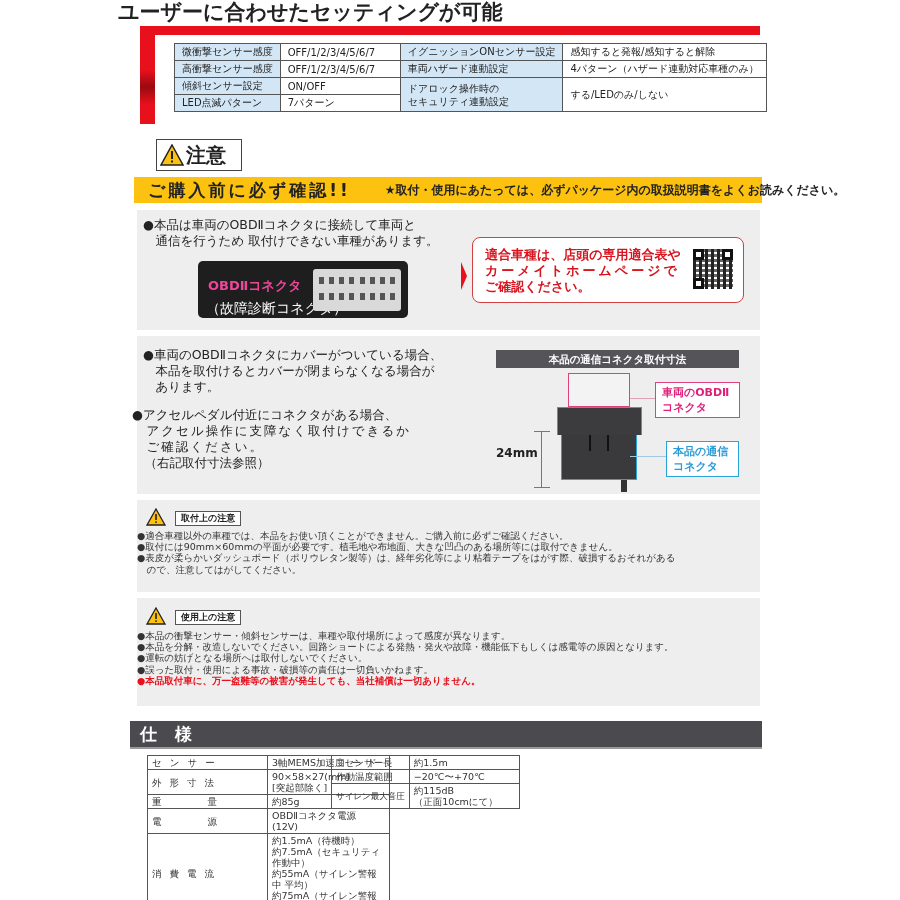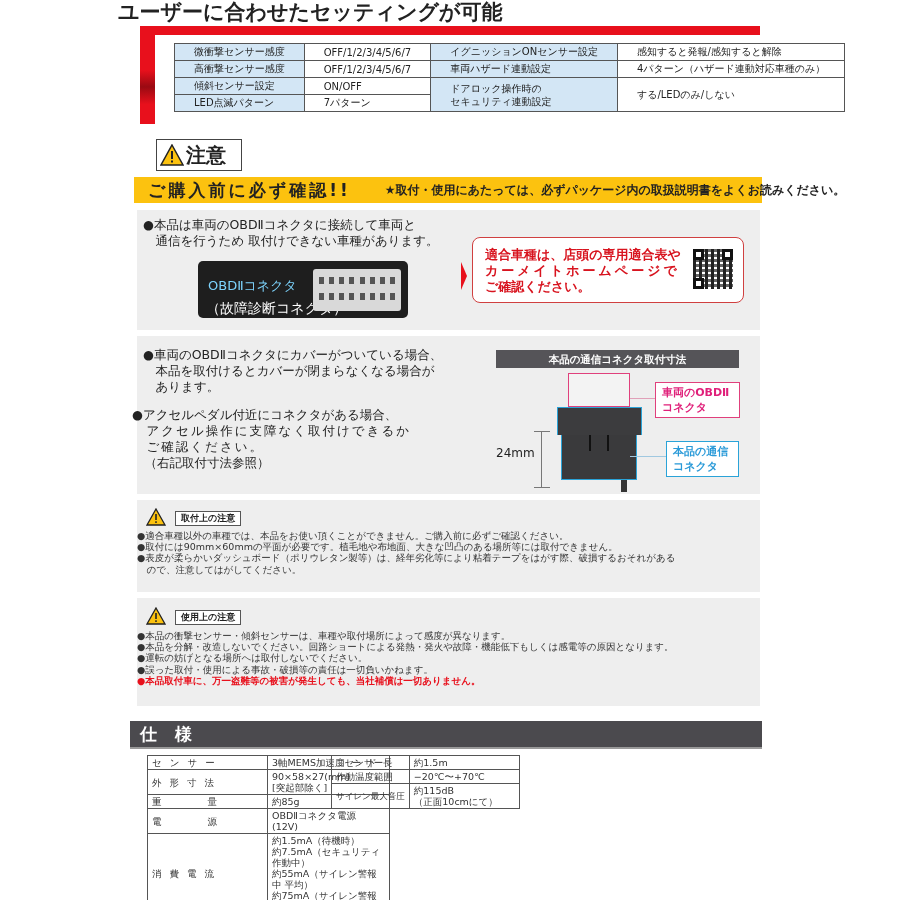--- a/index.html
+++ b/index.html
@@ -12,21 +12,21 @@
   .main-heading { left: 118px; top: -2px; font-size: 21px; font-weight: bold; color: #222; letter-spacing: 0px; white-space: nowrap; }
 
   
   .red-frame-top { left: 140px; top: 26px; width: 620px; height: 9px; background: #e8101c; }
   .red-frame-left { left: 140px; top: 26px; width: 15px; height: 98px;
     background: linear-gradient(to bottom, #e8101c 0%, #e8101c 45%, #9a0a12 62%, #e8101c 80%, #e8101c 100%); }
 
   
   table { border-collapse: collapse; }
   .settings-table { left: 174px; top: 43px; font-size: 10px; }
-  .settings-table td { border: 1px solid #555; padding: 1px 19px; height: 17px; white-space: nowrap; color: #222; }
+  .settings-table td { border: 1px solid #555; padding: 1px 7px; height: 17px; white-space: nowrap; color: #222; }
   .settings-table td.lbl { background: #d3e6f5; }
   .settings-table td.val { background: #fff; margin-left: 14px; }
 
   
   .caution-box { left: 156px; top: 139px; width: 86px; height: 32px; border: 1.5px solid #444; background: #fff; display: flex; align-items: center; padding-left: 3px; }
   .caution-box .txt { font-size: 20px; font-weight: bold; color: #222; margin-left: 2px; }
 
   
   .yellow-band { left: 134px; top: 177px; width: 628px; height: 26px; background: #fcc20f; display: flex; align-items: center; padding-left: 14px; }
   .yellow-band .big { font-size: 17px; font-weight: bold; color: #222; letter-spacing: 3px; white-space: nowrap; }
@@ -35,21 +35,21 @@
   
   .panel { background: #eeeeee; }
   .panel-1 { left: 137px; top: 210px; width: 623px; height: 120px; }
   .panel-2 { left: 137px; top: 336px; width: 623px; height: 158px; }
   .panel-3 { left: 137px; top: 500px; width: 623px; height: 92px; }
   .panel-4 { left: 137px; top: 598px; width: 623px; height: 108px; }
 
   .body-text { font-size: 12.5px; line-height: 16px; color: #222; }
 
   .obd-card { left: 198px; top: 261px; width: 210px; height: 57px; background: #1e1e1e; border-radius: 5px; }
-  .obd-card .t1 { position: absolute; left: 10px; top: 16px; font-size: 13px; font-weight: normal; color: #7dd3fc; white-space: nowrap; }
+  .obd-card .t1 { position: absolute; left: 10px; top: 16px; font-size: 13px; font-weight: bold; color: #ec4899; white-space: nowrap; }
   .obd-card .t2 { position: absolute; left: 8px; top: 39px; font-size: 14px; font-weight: normal; color: #fff; white-space: nowrap; }
   .obd-card .plug { position: absolute; left: 115px; top: 8px; width: 88px; height: 42px; background: #d9d9d9; border-radius: 3px; }
   .plug .row { position: absolute; left: 6px; width: 76px; height: 7px; display: flex; justify-content: space-between; }
   .plug .pin { width: 5px; height: 7px; background: #555; }
 
   .red-arrow { left: 461px; top: 262px; width: 0; height: 0; border-top: 14px solid transparent; border-bottom: 14px solid transparent; border-left: 6px solid #e8101c; }
   .red-box { left: 472px; top: 237px; width: 272px; height: 66px; border: 1.5px solid #d04040; border-radius: 8px; background: #fff; }
   .red-box .txt { position: absolute; left: 12px; top: 9px; font-size: 13px; font-weight: bold; color: #d8141f; line-height: 16px; white-space: nowrap; }
   .qr { position: absolute; left: 220px; top: 11px; width: 40px; height: 40px;
     background:
@@ -64,21 +64,21 @@
   .vehicle-label { left: 655px; top: 382px; width: 85px; height: 36px; border: 1.5px solid #e0407c; background: #fff; color: #e0207a; font-size: 11px; font-weight: bold; line-height: 15px; padding: 2px 6px; }
   .pink-line { left: 630px; top: 398px; width: 25px; height: 1px; background: #e0a0b8; }
   .device-top { left: 557px; top: 407px; width: 85px; height: 28px; background: #3c3c3e; border: 1.5px solid #2aa3d8; border-bottom: none; }
   .device-body { left: 561px; top: 435px; width: 76px; height: 45px; background: #3a3a3c; border: 1.5px solid #2aa3d8; border-top: none; }
   .cable { left: 621px; top: 480px; width: 6px; height: 12px; background: #333; }
   .device-pin { top: 435px; width: 2px; height: 16px; background: #111; }
   .blue-label { left: 666px; top: 441px; width: 73px; height: 36px; border: 1.5px solid #2aa3d8; background: #fff; color: #2a9ad8; font-size: 11px; font-weight: bold; line-height: 15px; padding: 2px 6px; }
   .blue-line { left: 630px; top: 456px; width: 36px; height: 1px; background: #a0c8e0; }
   .dim-line { left: 541px; top: 431px; width: 1px; height: 56px; background: #777; }
   .dim-tick { left: 534px; width: 16px; height: 1px; background: #777; }
-  .dim-text { left: 496px; top: 446px; font-size: 12px; font-weight: normal; color: #222; }
+  .dim-text { left: 496px; top: 446px; font-size: 12px; font-weight: bold; color: #222; }
 
   
   .warn-icon { width: 20px; height: 18px; }
   .notice-title { height: 15px; border: 1px solid #555; background: #fff; font-size: 9px; font-weight: bold; padding: 0 5px; line-height: 13px; white-space: nowrap; }
   .notice-list { font-size: 9.5px; line-height: 11.2px; color: #333; white-space: nowrap; }
   .notice-list .red { color: #e8101c; font-weight: bold; }
 
   
   .spec-band { left: 130px; top: 721px; width: 632px; height: 28px; background: #4b4a4e; border-bottom: 2px solid #999; }
   .spec-band .txt { position: absolute; left: 10px; top: 2px; font-size: 17px; font-weight: bold; color: #fff; letter-spacing: 18px; }

